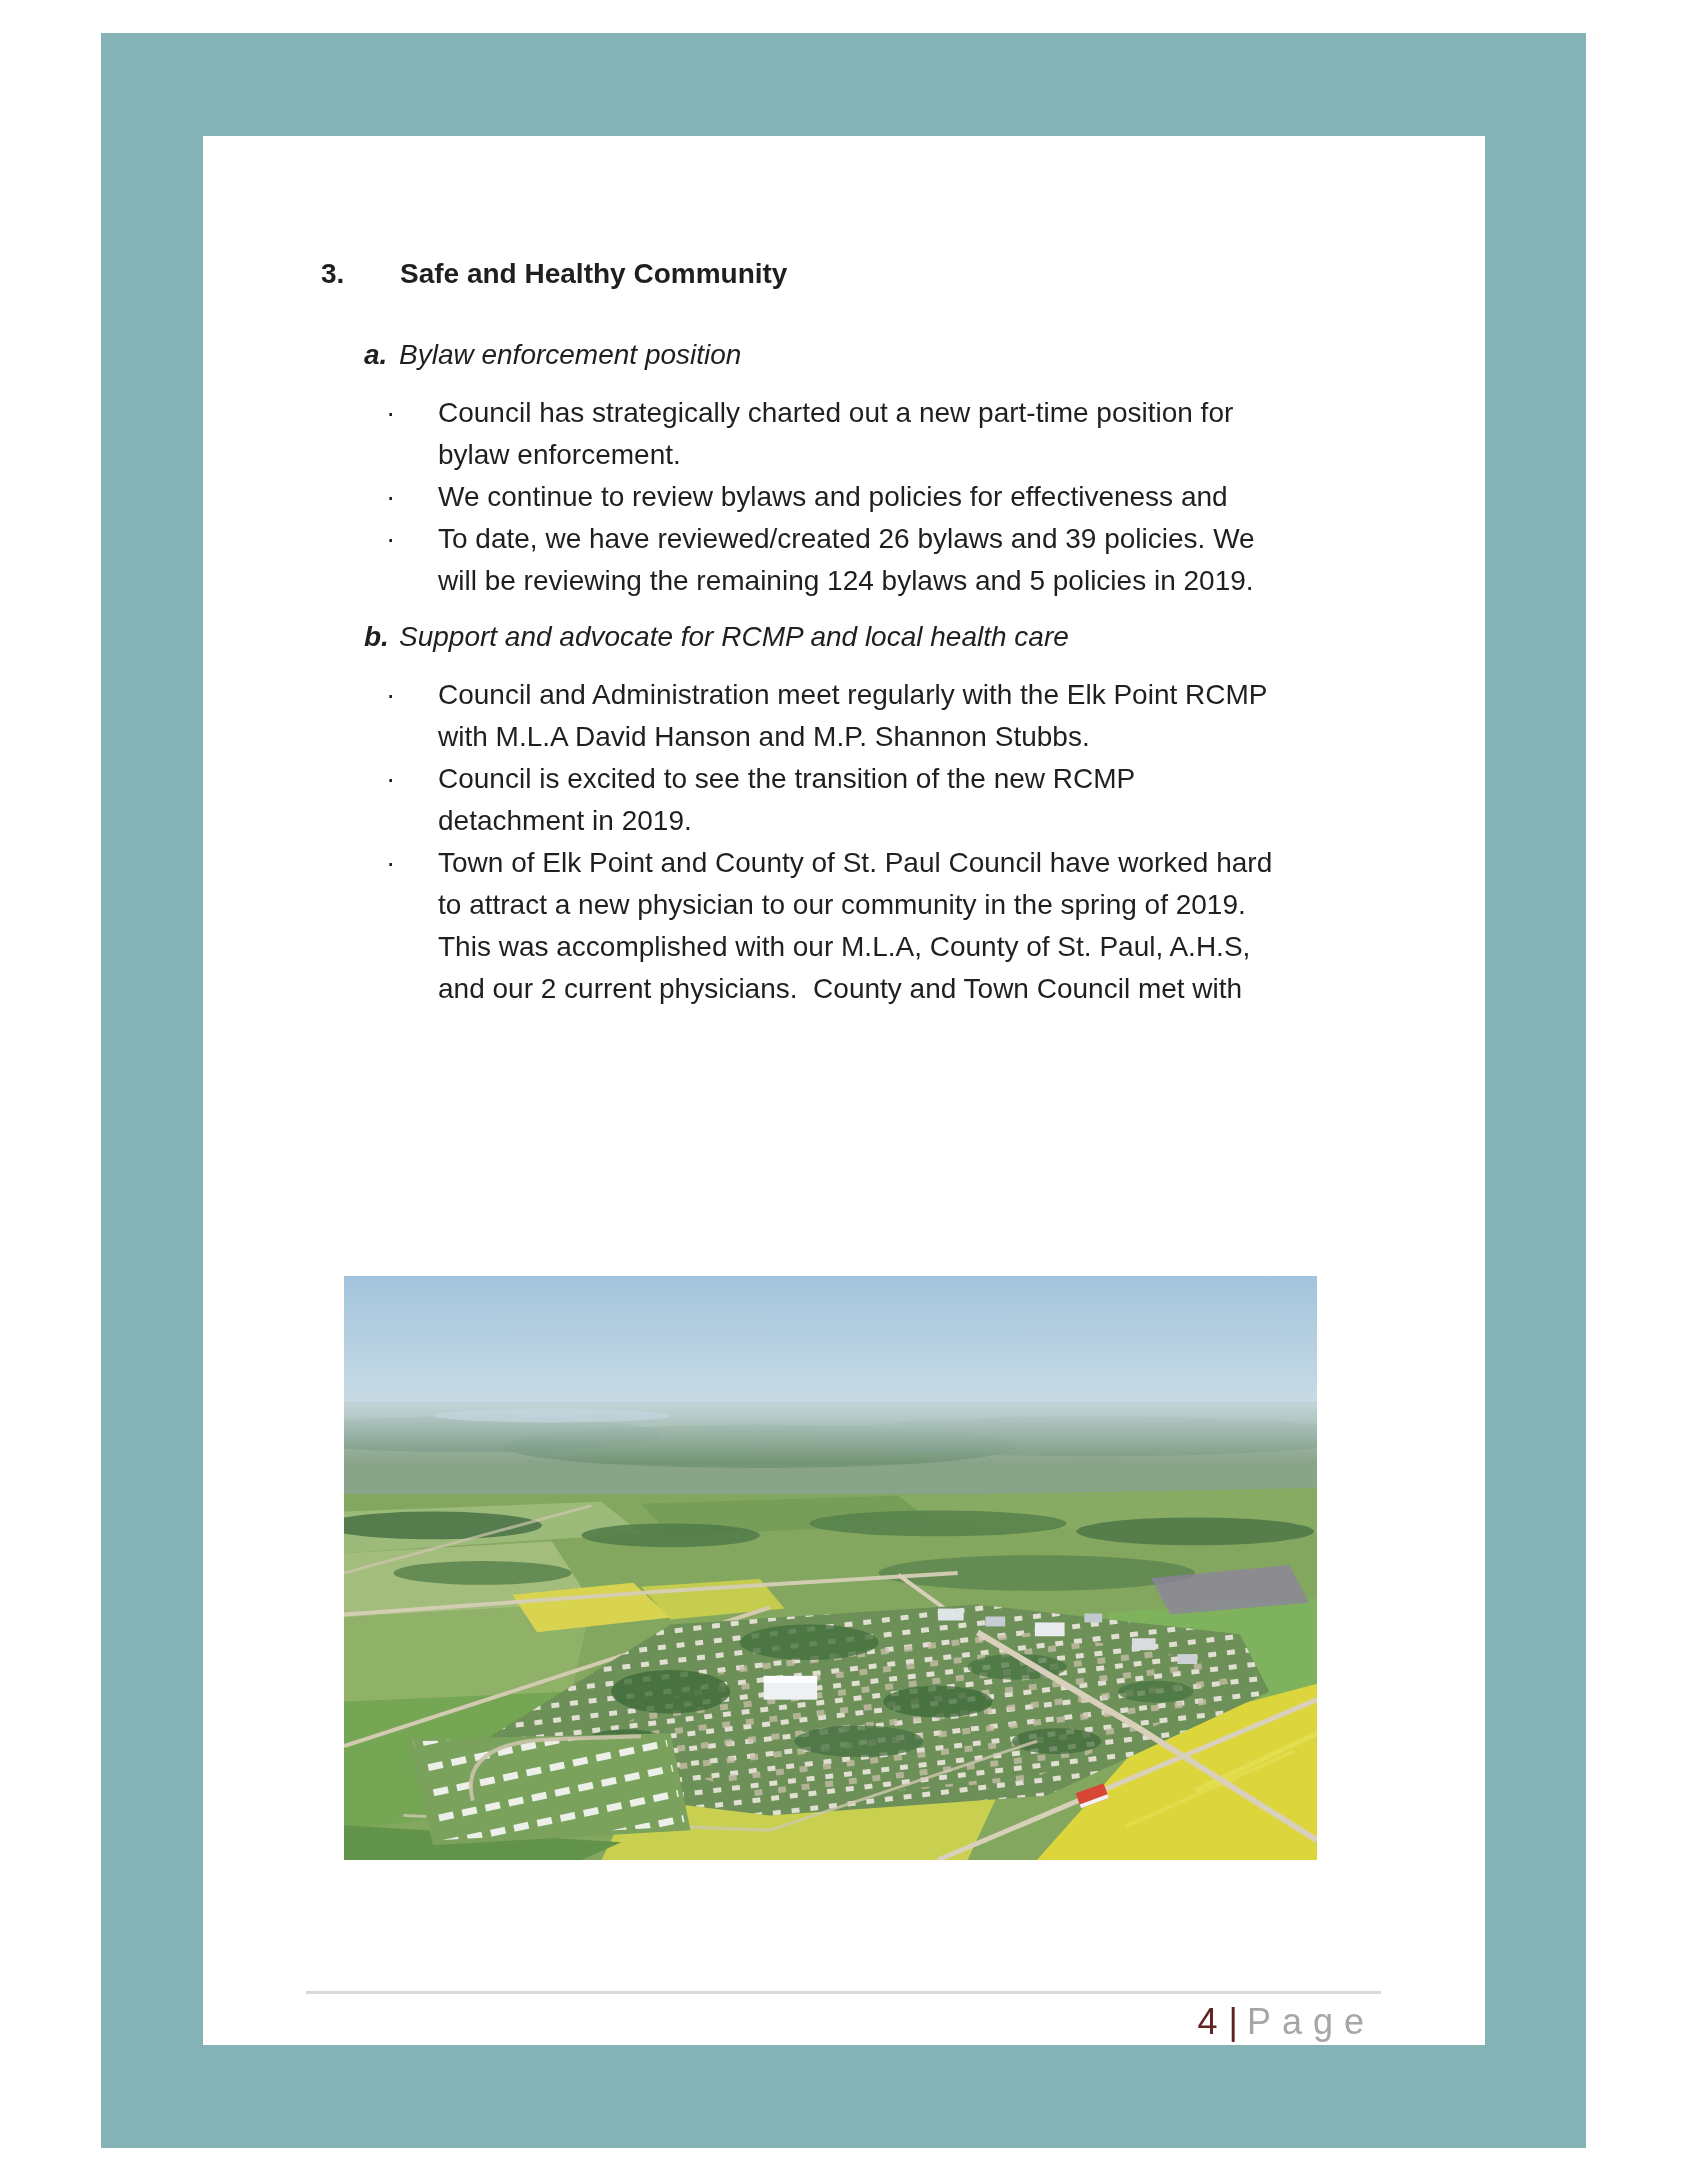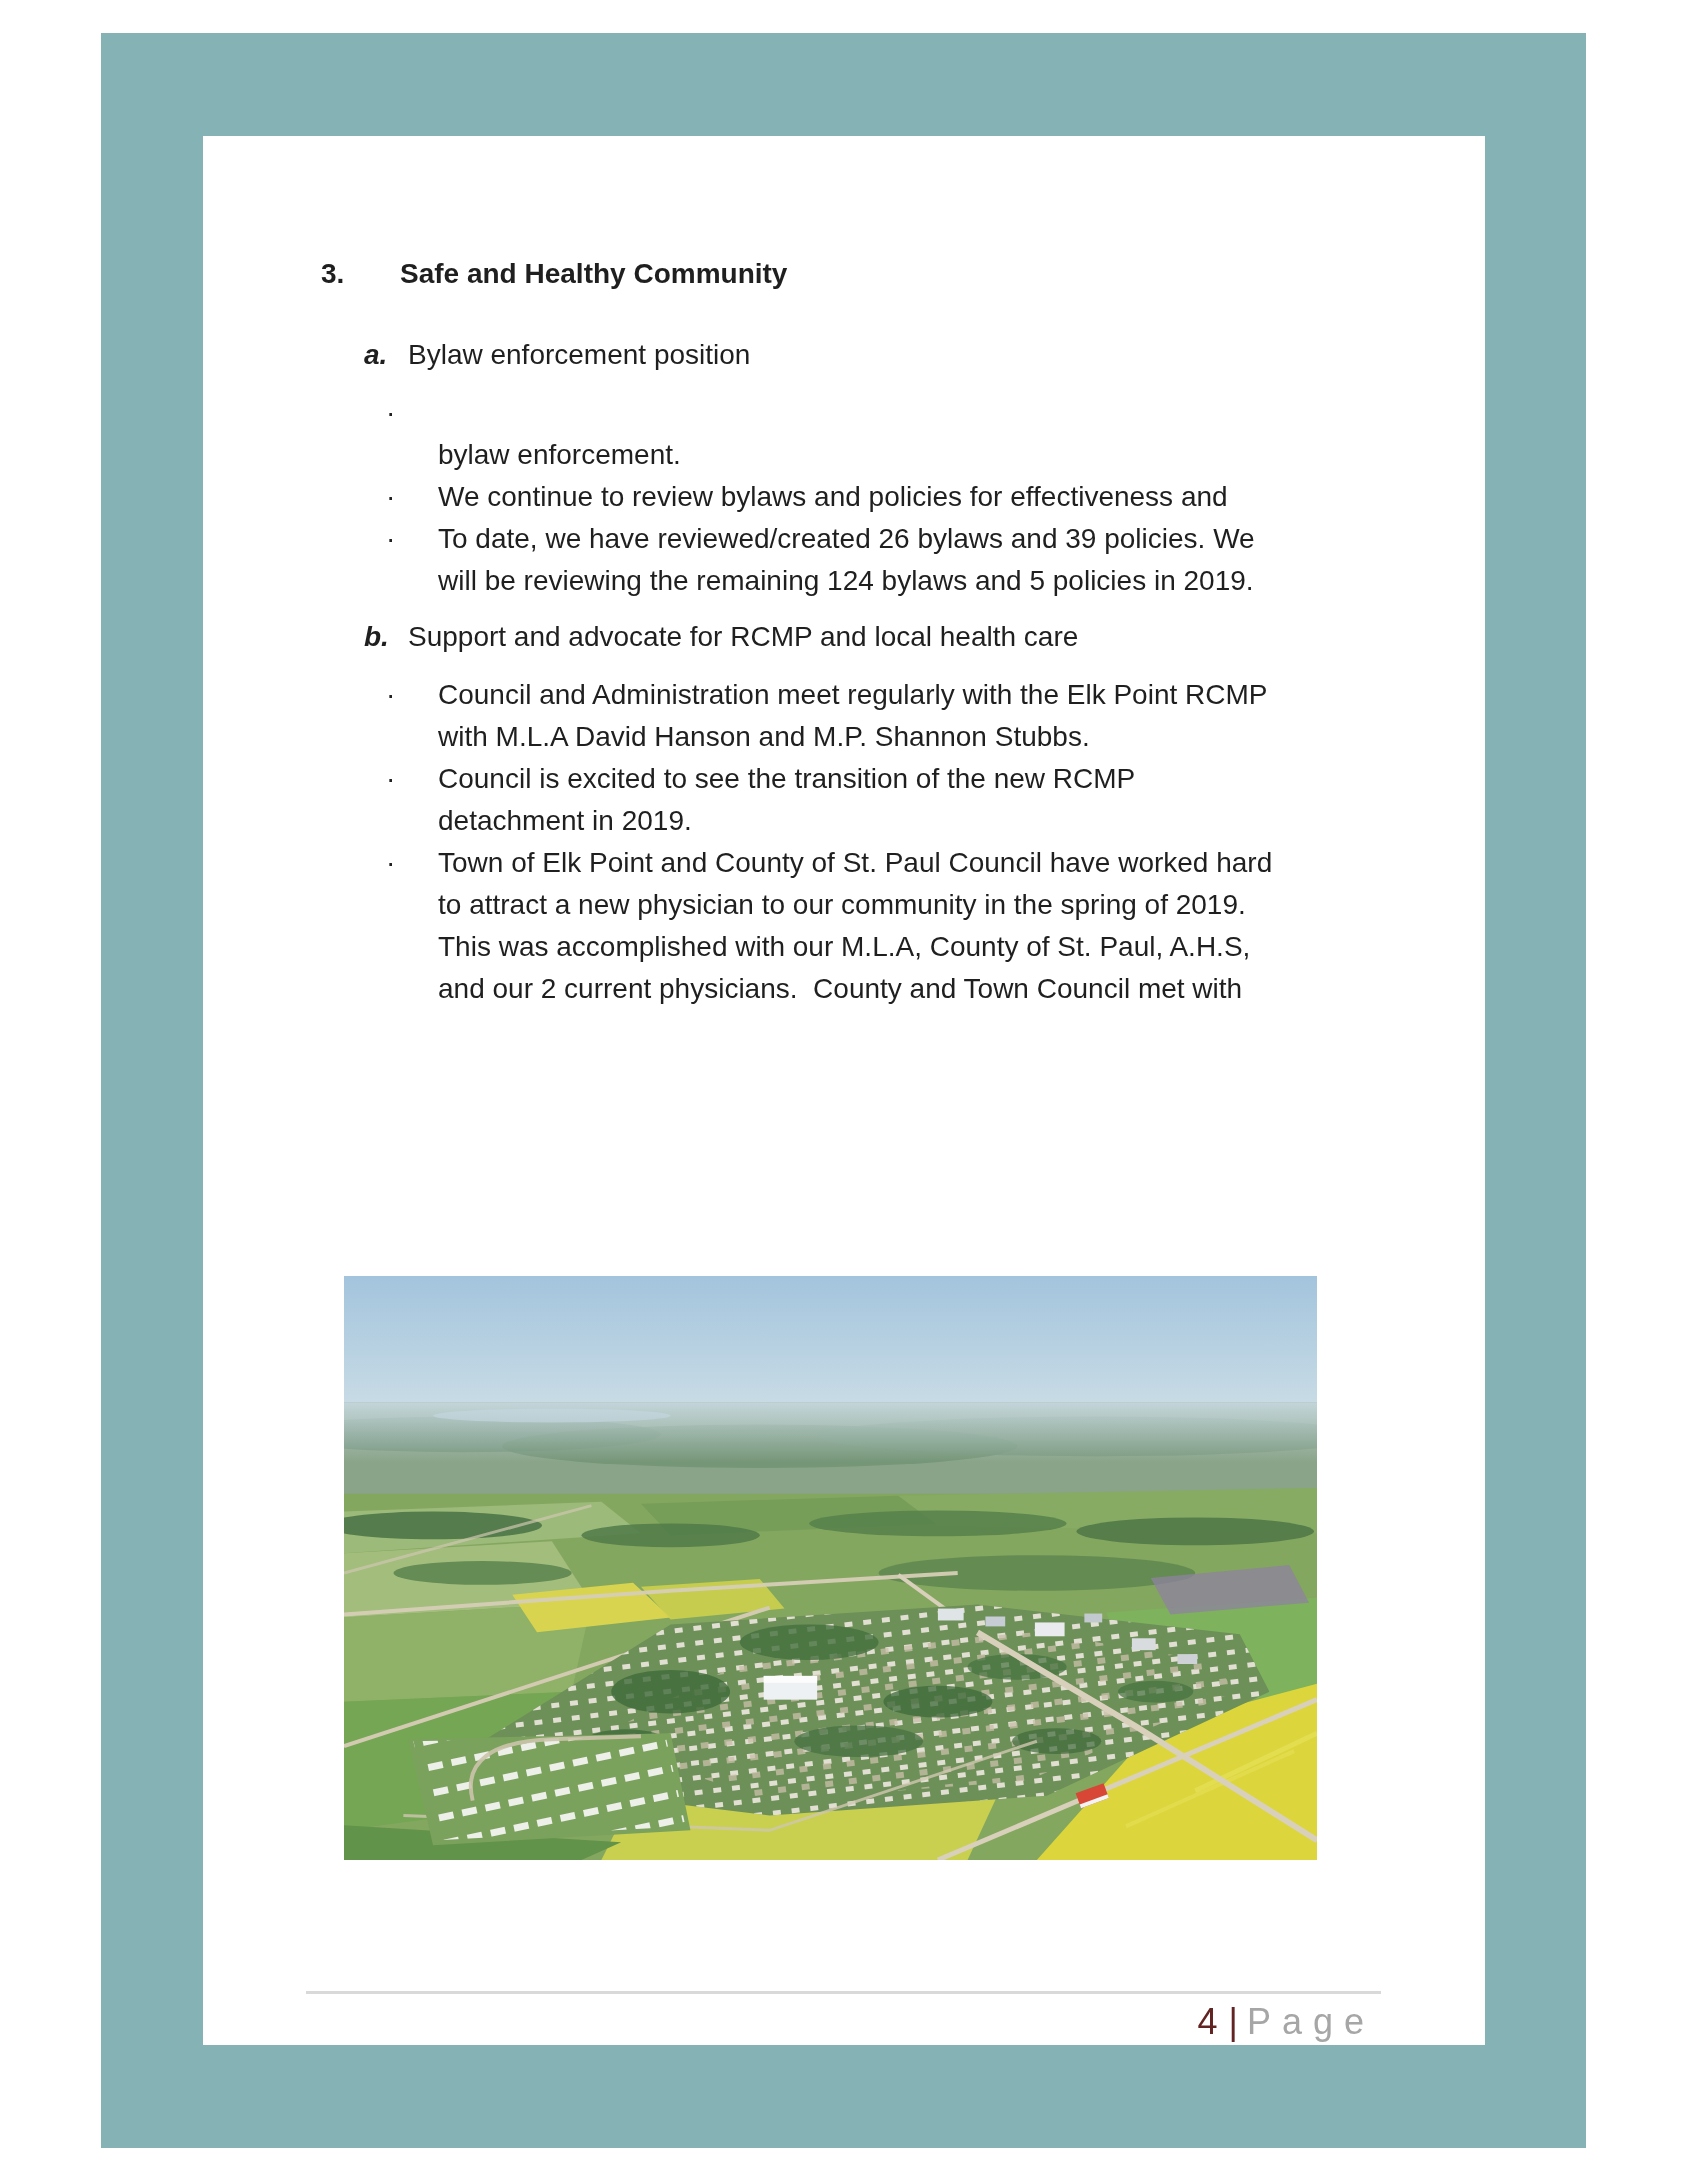--- a/index.html
+++ b/index.html
@@ -25,22 +25,22 @@
   }
   .h3num { left: 118px; }
   .h3title { left: 197px; }
   .sections { position: absolute; top: 198px; left: 0; right: 0; }
   .sec-title { position: relative; height: 42px; }
   .sec-label {
     position: absolute; left: 161px; font-style: italic; font-weight: bold;
     font-size: 28px; line-height: 42px; white-space: pre;
   }
   .sec-name {
-    position: absolute; left: 196px; 
-    font-size: 28px; line-height: 42px; white-space: pre; margin-left: 9px;
+    position: absolute; left: 196px; font-style: italic;
+    font-size: 28px; line-height: 42px; white-space: pre;
   }
   .bullets { position: relative; margin: 16px 0 14px 235px; }
   .bline {
     position: relative; height: 42px; font-size: 28px;
     line-height: 42px; white-space: pre;
   }
   .bdot { position: absolute; left: -52px; }
   .photo {
     position: absolute; left: 141px; top: 1140px;
     width: 973px; height: 584px; overflow: hidden;
@@ -70,21 +70,21 @@
       <span class="h3num">3.</span>
       <span class="h3title">Safe and Healthy Community</span>
     </div>
 
     <div class="sections">
         <div class="sec-title">
           <span class="sec-label">a.</span>
           <span class="sec-name">Bylaw enforcement position</span>
         </div>
         <div class="bullets">
-          <div class="bline"><span class="bdot">·</span></div>
+          <div class="bline"><span class="bdot">·</span><span>Council has strategically charted out a new part-time position for</span></div>
           <div class="bline"><span>bylaw enforcement.</span></div>
           <div class="bline"><span class="bdot">·</span><span>We continue to review bylaws and policies for effectiveness and</span></div>
           <div class="bline"><span class="bdot">·</span><span>To date, we have reviewed/created 26 bylaws and 39 policies. We</span></div>
           <div class="bline"><span>will be reviewing the remaining 124 bylaws and 5 policies in 2019.</span></div>
         </div>
         <div class="sec-title">
           <span class="sec-label">b.</span>
           <span class="sec-name">Support and advocate for RCMP and local health care</span>
         </div>
         <div class="bullets">

